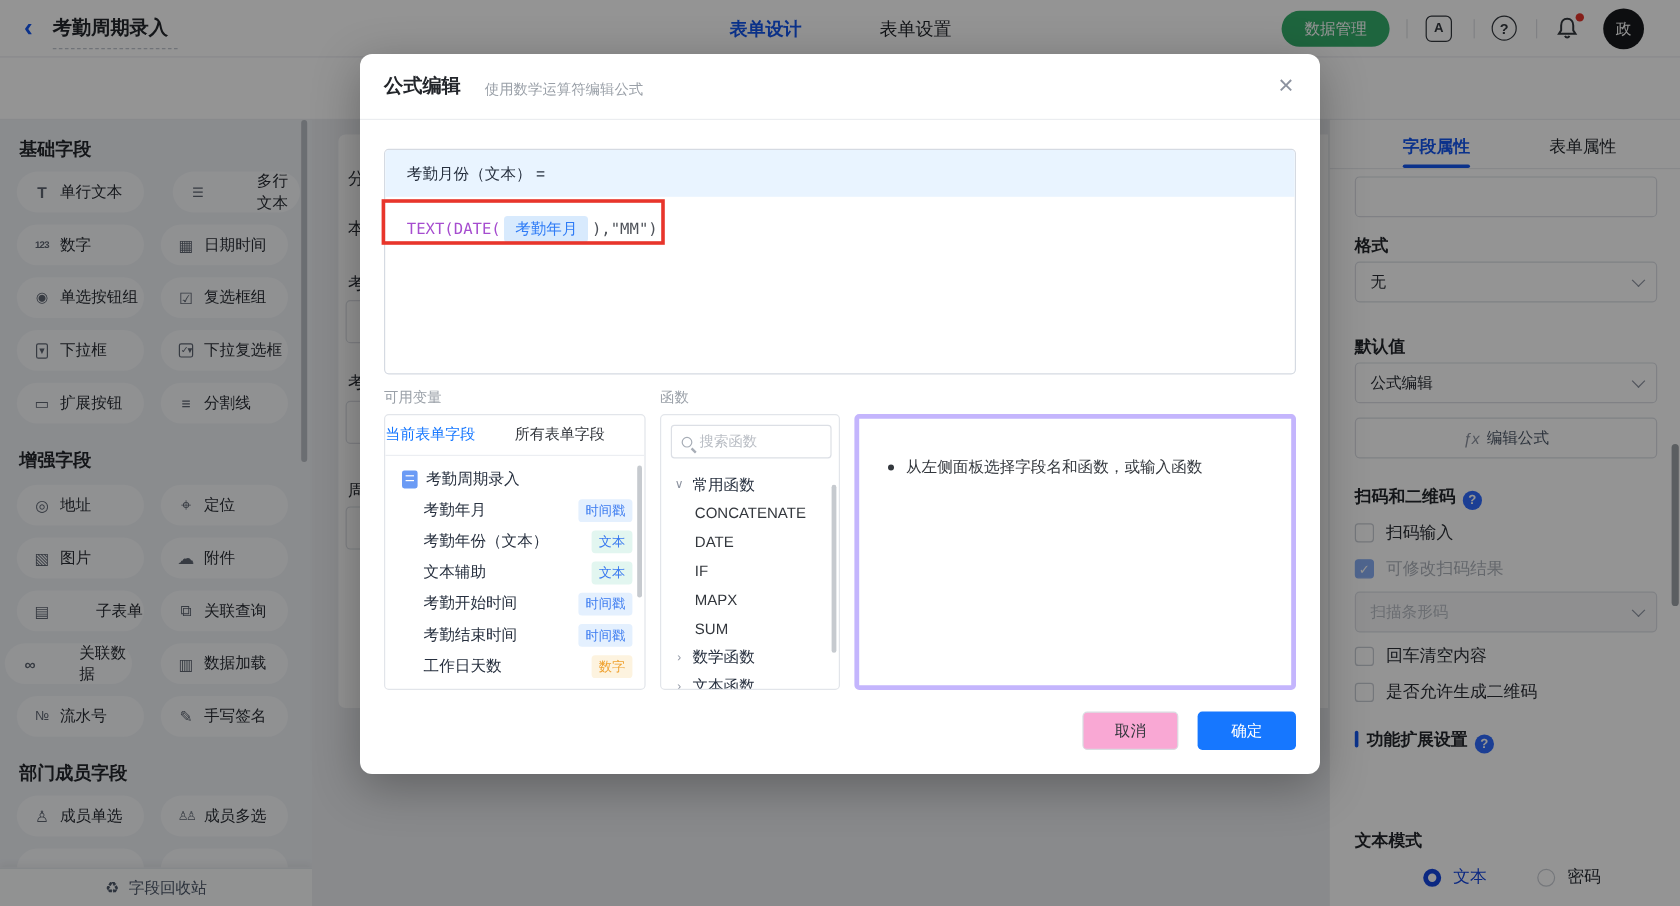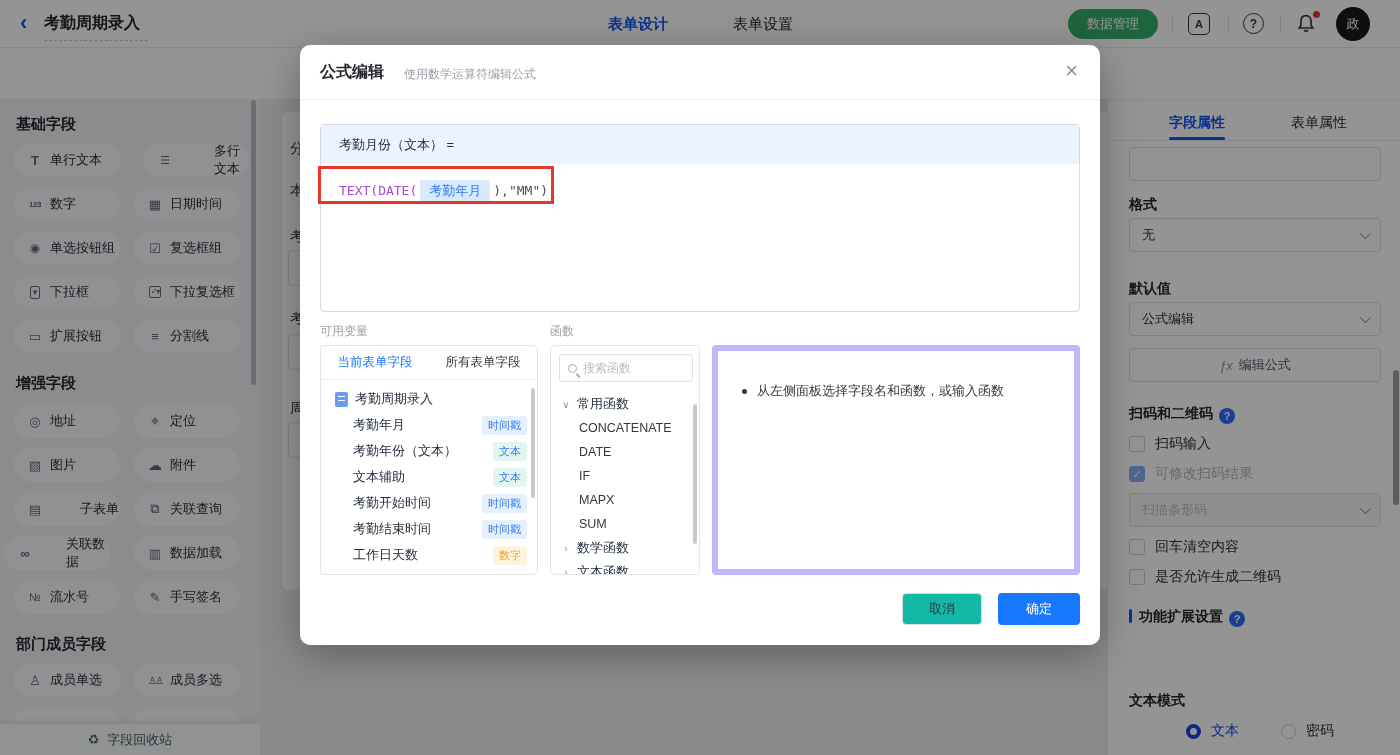--- a/index.html
+++ b/index.html
@@ -77,45 +77,45 @@
   .m-sub { position:absolute; left:104px; top:21px; font-size:12px; color:#9aa0a8; }
   .m-close { position:absolute; right:22px; top:13px; font-size:22px; color:#8d93a0; cursor:pointer; line-height:26px; }
   .editor { position:absolute; left:20px; top:79px; width:760px; height:188px; border:1px solid #d5dae2; border-radius:4px; overflow:hidden; }
   .editor-head { height:39px; background:#e9f4ff; display:flex; align-items:center; padding:0 18px; font-size:13px; color:#27303f; }
   .editor-body { padding:16px 18px; font-family:"DejaVu Sans Mono", monospace; font-size:13px; color:#4e5259; }
   .kw { color:#a64dcf; }
   .chip { display:inline-block; background:#d8eafd; color:#2f7cf6; border-radius:3px; padding:2px 9px; font-size:13px; font-family:"Liberation Sans", sans-serif; margin:0 3px; }
   .m-small-label { position:absolute; font-size:12px; color:#9aa0a8; }
   .vars-panel { position:absolute; left:20px; top:300px; width:218px; height:230px; border:1px solid #e2e5ea; border-radius:4px; overflow:hidden; }
   .vars-tabs { height:34px; border-bottom:1px solid #eceef2; display:flex; align-items:center; font-size:12.5px; }
-  .vars-tab { flex:1; text-align:center; color:#33373d; cursor:pointer; }
+  .vars-tab { flex:1; text-align:left; color:#33373d; cursor:pointer; }
   .vars-tab.active { color:#1677ff; }
   .tree-row { display:flex; align-items:center; height:26px; padding:0 10px 0 14px; font-size:13px; color:#27303f; cursor:pointer; }
   .tree-row.indent { padding-left:32px; }
   .doc-ico { width:13px; height:15px; background:#6b9bf5; border-radius:2px; margin-right:7px; position:relative; flex:none; }
   .doc-ico::after { content:""; position:absolute; left:3px; top:4px; width:7px; height:1.5px; background:#fff; box-shadow:0 4px 0 #fff; }
   .badge { margin-left:auto; font-size:11px; border-radius:3px; padding:2px 6px; }
   .badge-timestamp { background:#e4f0fe; color:#3a7af0; }
   .badge-text { background:#e2f6f0; color:#3a7af0; }
   .badge-number { background:#fdf3df; color:#efa12f; }
   .vars-scroll { position:absolute; right:2px; top:42px; width:4px; height:110px; border-radius:2px; background:#c6cacf; }
   .fn-panel { position:absolute; left:250px; top:300px; width:150px; height:230px; border:1px solid #e2e5ea; border-radius:4px; overflow:hidden; }
   .fn-search { position:absolute; left:8px; top:8px; width:134px; height:28px; border:1px solid #dcdfe5; border-radius:3px; display:flex; align-items:center; padding:0 8px; gap:6px; }
   .fn-search input { border:none; outline:none; width:85px; font-size:12px; color:#33373d; font-family:"Liberation Sans", sans-serif; }
   .fn-search input::placeholder { color:#b9bdc4; }
   .mag { width:9px; height:9px; border:1.5px solid #a7adb6; border-radius:50%; position:relative; flex:none; }
   .mag::after { content:""; position:absolute; left:8px; top:8px; width:5px; height:1.5px; background:#a7adb6; transform:rotate(45deg); transform-origin:left top; }
   .fn-group { display:flex; align-items:center; gap:6px; height:24px; padding-left:10px; font-size:13px; color:#27303f; cursor:pointer; }
   .fn-caret { color:#8d93a0; font-size:10px; width:10px; text-align:center; }
   .fn-item { height:24px; line-height:24px; padding-left:28px; font-size:12.5px; color:#33373d; cursor:pointer; }
   .fn-scroll { position:absolute; right:2px; top:58px; width:4px; height:140px; border-radius:2px; background:#c6cacf; }
-  .tips-panel { position:absolute; left:412px; top:300px; width:368px; height:230px; border:6px solid #c4b5fd; border-radius:4px; padding:30px 20px 0 24px; }
+  .tips-panel { position:absolute; left:412px; top:300px; width:368px; height:230px; border:4px solid #c4b5fd; border-radius:4px; padding:30px 20px 0 24px; }
   .tip-row { display:flex; align-items:flex-start; gap:10px; font-size:13px; color:#33373d; margin-bottom:16px; line-height:20px; }
   .tip-dot { width:5px; height:5px; border-radius:50%; background:#33373d; margin-top:8px; flex:none; }
-  .m-btn-cancel { position:absolute; left:602px; top:548px; width:80px; height:32px; border:1px solid #d9dce1; border-radius:4px; background:#14b8a6; font-size:13px; color:#33373d; display:flex; align-items:center; justify-content:center; cursor:pointer; }
+  .m-btn-cancel { position:absolute; left:602px; top:548px; width:80px; height:32px; border:1px solid #d9dce1; border-radius:4px; background:#f9a8d4; font-size:13px; color:#33373d; display:flex; align-items:center; justify-content:center; cursor:pointer; }
   .m-btn-ok { position:absolute; left:698px; top:548px; width:82px; height:32px; border-radius:4px; background:#1677ff; font-size:13px; color:#fff; display:flex; align-items:center; justify-content:center; cursor:pointer; }
 
   .red-box { left:318px; top:166px; width:236px; height:38px; border:3px solid #e8352b; z-index:40; pointer-events:none; }
 
   
   .fi-single-line-text::before { content:"T"; font-weight:700; }
   .fi-multi-line-text::before { content:"☰"; font-size:11px; }
   .fi-number::before { content:"123"; font-size:8px; font-weight:700; letter-spacing:-0.5px; }
   .fi-datetime::before { content:"▦"; }
   .fi-radio-group::before { content:"◉"; font-size:12px; }

